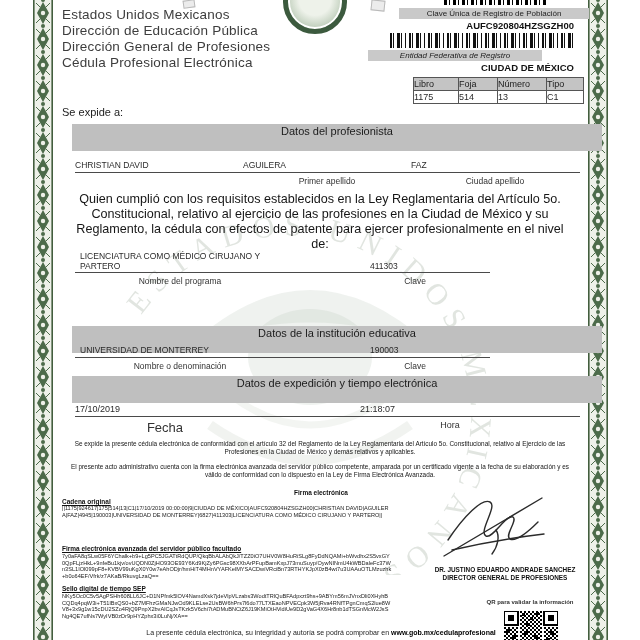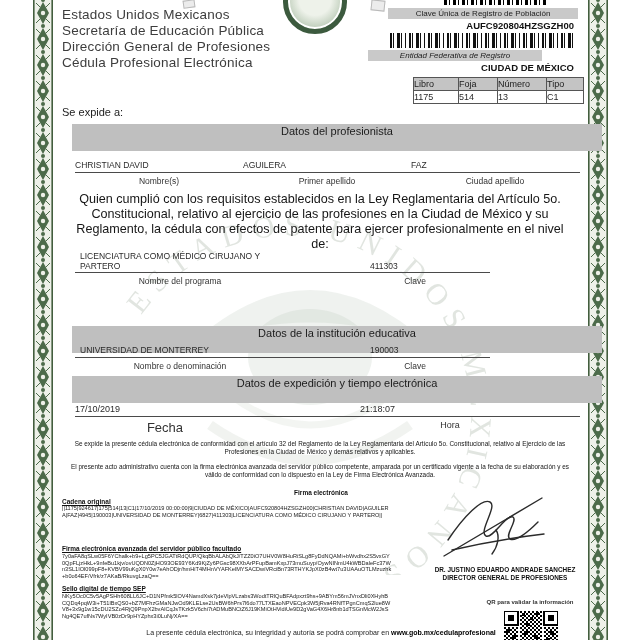--- a/index.html
+++ b/index.html
@@ -84,25 +84,25 @@
   <svg class="border-strip" style="left:588px;">
     <rect width="20" height="640" fill="url(#orn)"></rect>
   </svg>
 
   <div class="cutmark" style="left:183px;top:0;width:10px;height:6px;transform:rotate(-8deg);"></div>
   <div class="cutmark" style="left:371px;top:0;width:12px;height:9px;transform:rotate(6deg);"></div>
   <div class="seal"></div>
   <div class="barcode-cut" style="left:444px;top:0;width:102px;height:5px;"></div>
 
   <div class="hdr-line" style="top:7px;">Estados Unidos Mexicanos</div>
-  <div class="hdr-line" style="top:23px;">Secretaría de Educación Pública</div>
+  <div class="hdr-line" style="top:23px;">Dirección de Educación Pública</div>
   <div class="hdr-line" style="top:39px;">Dirección General de Profesiones</div>
   <div class="hdr-line" style="top:55px;">Cédula Profesional Electrónica</div>
 
-  <div class="label-bar" style="left:388px;top:8px;width:190px;">Clave Única de Registro de Población</div>
+  <div class="label-bar" style="left:399px;top:8px;width:190px;">Clave Única de Registro de Población</div>
   <div class="bold-val" style="left:388px;top:20px;width:186px;">AUFC920804HZSGZH00</div>
   <div class="barcode" style="left:390px;top:33px;width:186px;height:15px;"></div>
   <div class="label-bar" style="left:368px;top:50px;width:174px;font-style:italic;">Entidad Federativa de Registro</div>
   <div class="bold-val" style="left:388px;top:62px;width:186px;">CIUDAD DE MÉXICO</div>
 
   <table class="reg-table">
     <tbody>
         <tr class="h">
       <td class="c1">Libro</td>
       <td class="c2">Foja</td>
@@ -119,21 +119,20 @@
     </table>
 
   <div class="abs" style="left:62px;top:106px;font-size:11px;color:#222;">Se expide a:</div>
 
   <div class="sec-bar" style="top:124px;">Datos del profesionista</div>
 
   <div class="cell" style="left:75px;top:160px;width:168px;">CHRISTIAN DAVID</div>
   <div class="cell" style="left:243px;top:160px;width:168px;">AGUILERA</div>
   <div class="cell" style="left:411px;top:160px;width:168px;">FAZ</div>
   <div class="rule" style="left:75px;top:172px;width:505px;"></div>
-  <div class="lbl" style="left:75px;top:176px;width:168px;">Nombre(s)</div>
   <div class="lbl" style="left:243px;top:176px;width:168px;">Primer apellido</div>
   <div class="lbl" style="left:411px;top:176px;width:168px;">Ciudad apellido</div>
 
   <div class="para" style="left:70px;top:192px;width:500px;font-size:12.6px;line-height:15px;">Quien cumplió con los requisitos establecidos en la Ley Reglamentaria del Artículo 5o. Constitucional, relativo al ejercicio de las profesiones en la Ciudad de México y su Reglamento, la cédula con efectos de patente para ejercer profesionalmente en el nivel de:</div>
 
   <div class="cell" style="left:80px;top:250px;width:200px;height:21px;display:flex;align-items:flex-end;justify-content:center;line-height:9.5px;">LICENCIATURA COMO MÉDICO CIRUJANO Y PARTERO</div>
   <div class="cell" style="left:370px;top:261px;width:90px;">411303</div>
   <div class="rule" style="left:75px;top:272px;width:415px;"></div>
   <div class="lbl" style="left:80px;top:276px;width:200px;">Nombre del programa</div>
   <div class="lbl" style="left:370px;top:276px;width:90px;">Clave</div>

